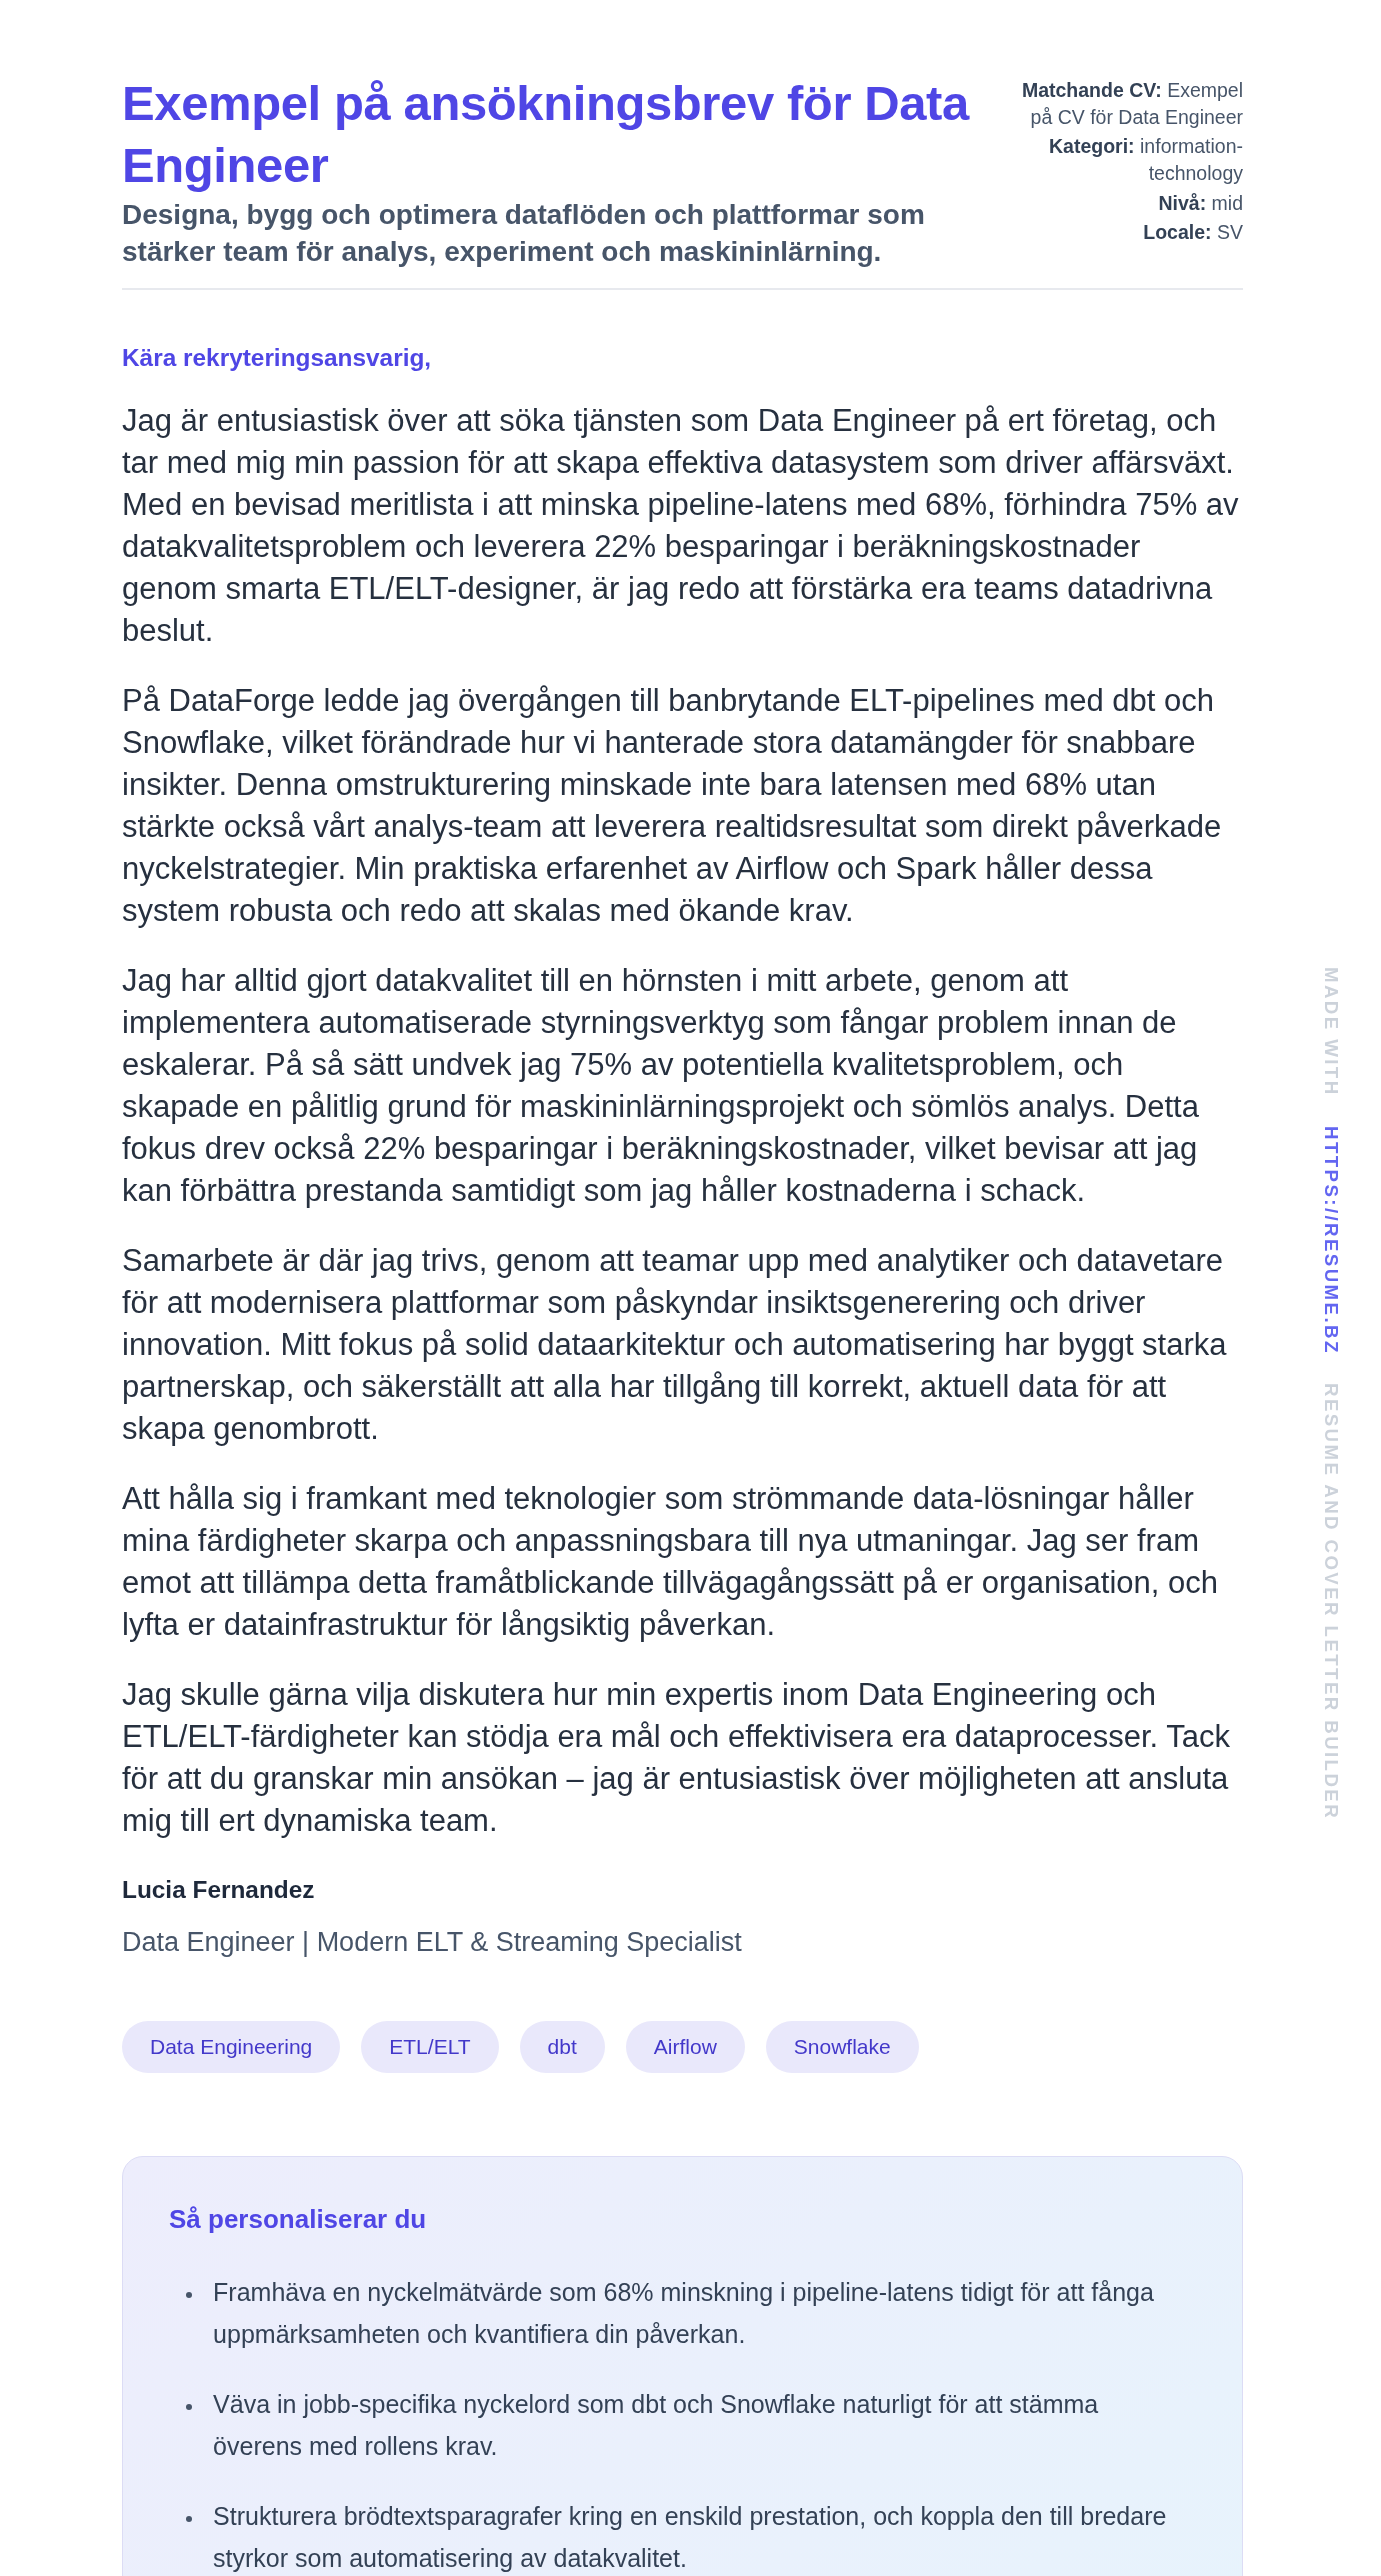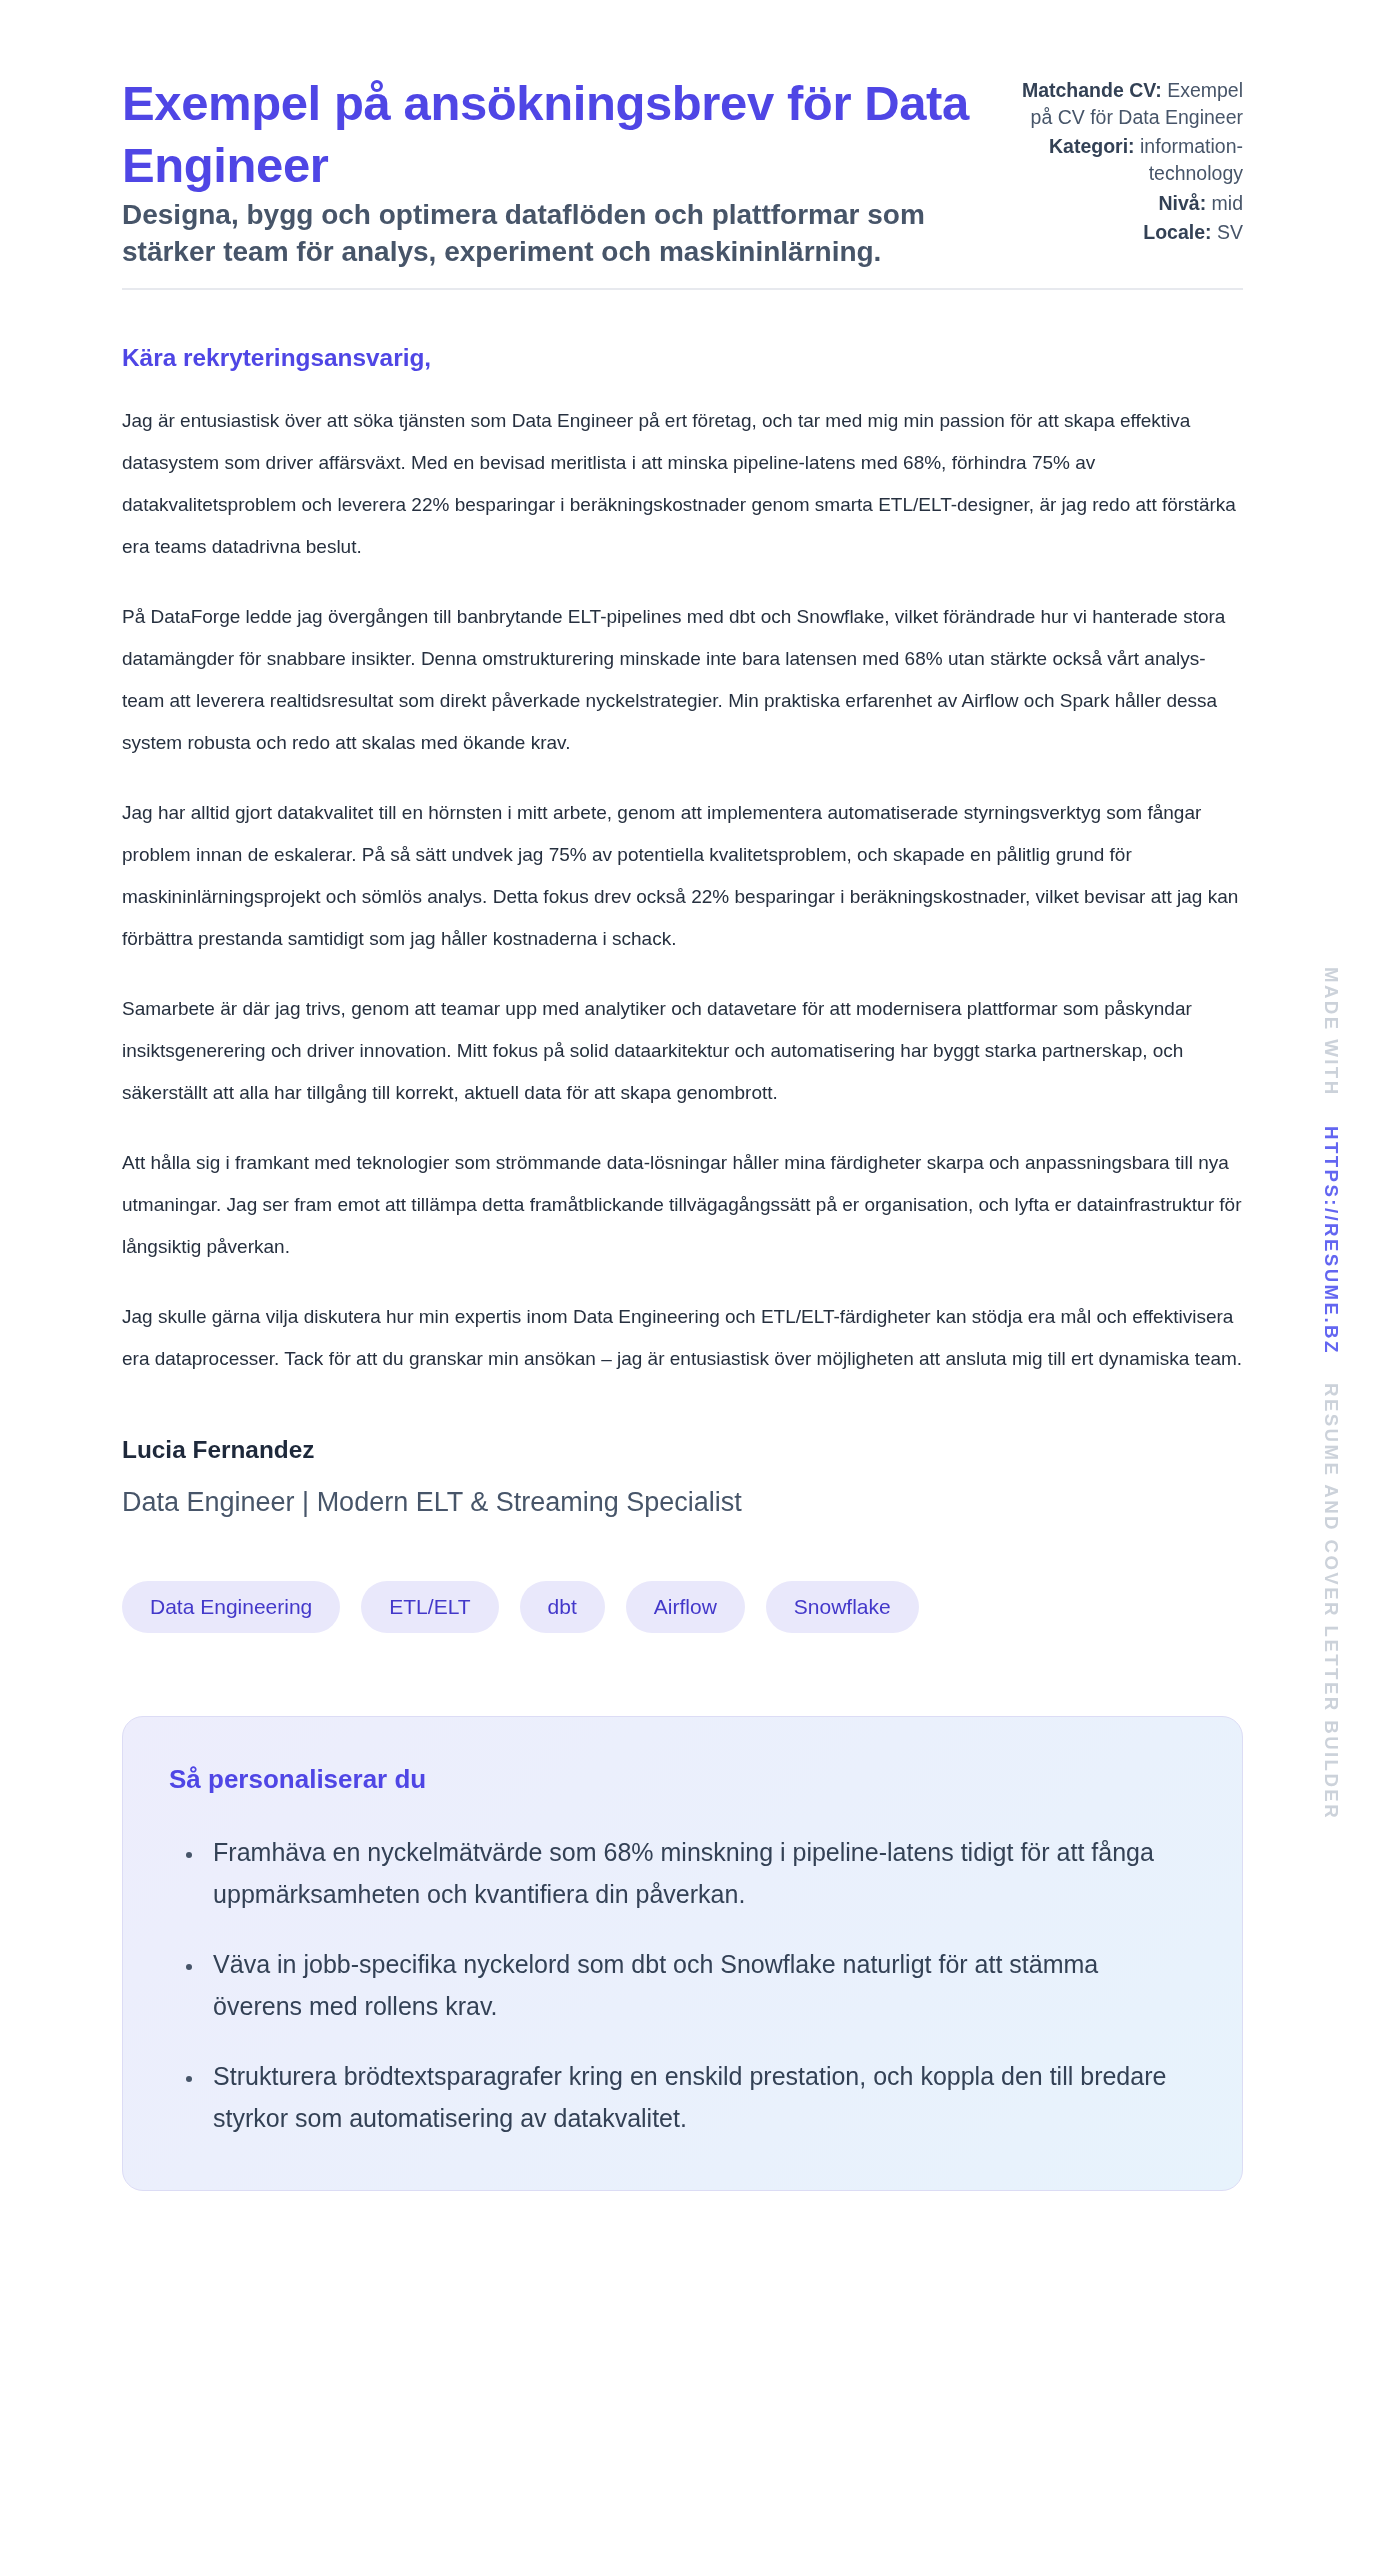--- a/index.html
+++ b/index.html
@@ -29,25 +29,25 @@
     width: 244px; text-align: right; padding-top: 4.9px;
     font-size: 19.5px; line-height: 27px; color: #475569;
   }
   .meta-row { margin-bottom: 2.4px; }
   .meta-label { font-weight: 700; color: #334155; }
   .divider { border: none; border-top: 2.4px solid #e7e9ee; margin-top: 18px; }
 
   
   .letter { margin-top: 54px; max-width: 1125px; }
   .greeting { font-size: 24.4px; font-weight: 600; color: #4f46e5; }
-  .para { margin-top: 28px; font-size: 19px; line-height: 42px; color: #26303f; }
+  .para { margin-top: 28px; font-size: 31px; line-height: 42px; color: #26303f; }
   .para:first-of-type { margin-top: 36px; }
 
   
-  .signature { margin-top: 56px; }
+  .signature { margin-top: 34px; }
   .sig-name { font-size: 24.4px; font-weight: 700; color: #1e293b; }
   .sig-role { margin-top: 23px; font-size: 27px; color: #475569; }
 
   
   .tags { margin-top: 63px; display: flex; gap: 21px; }
   .tag {
     background: #e9e8fb; color: #4338ca;
     font-size: 21px; font-weight: 500;
     padding: 0 28px; height: 52px;
     display: inline-flex; align-items: center;

